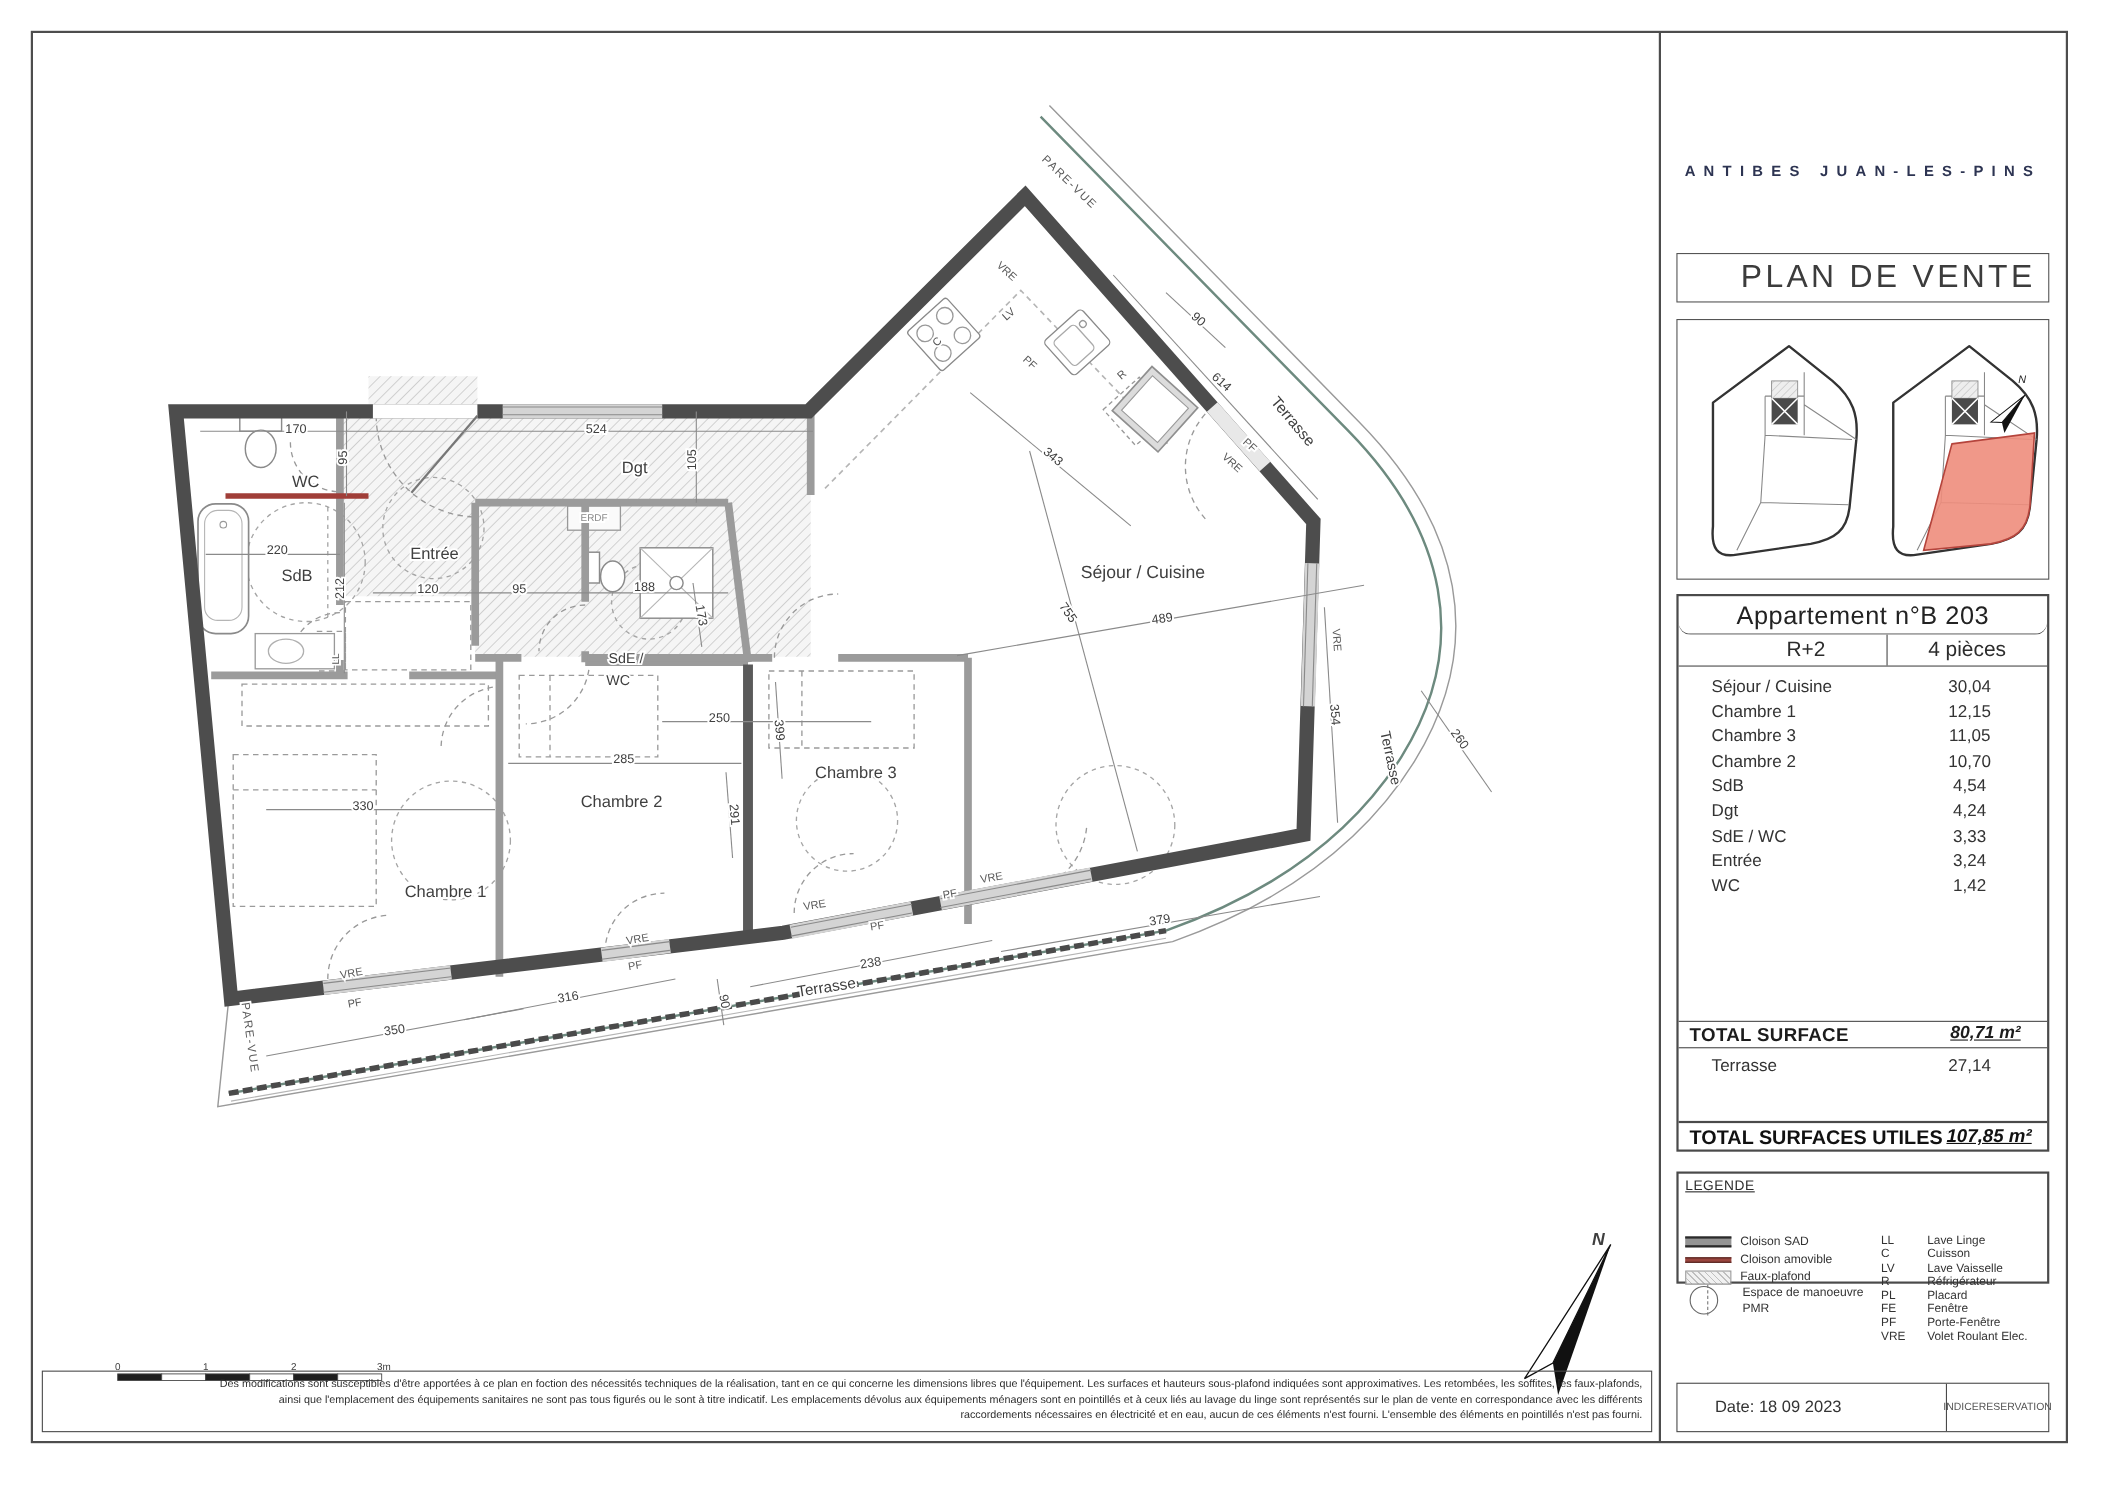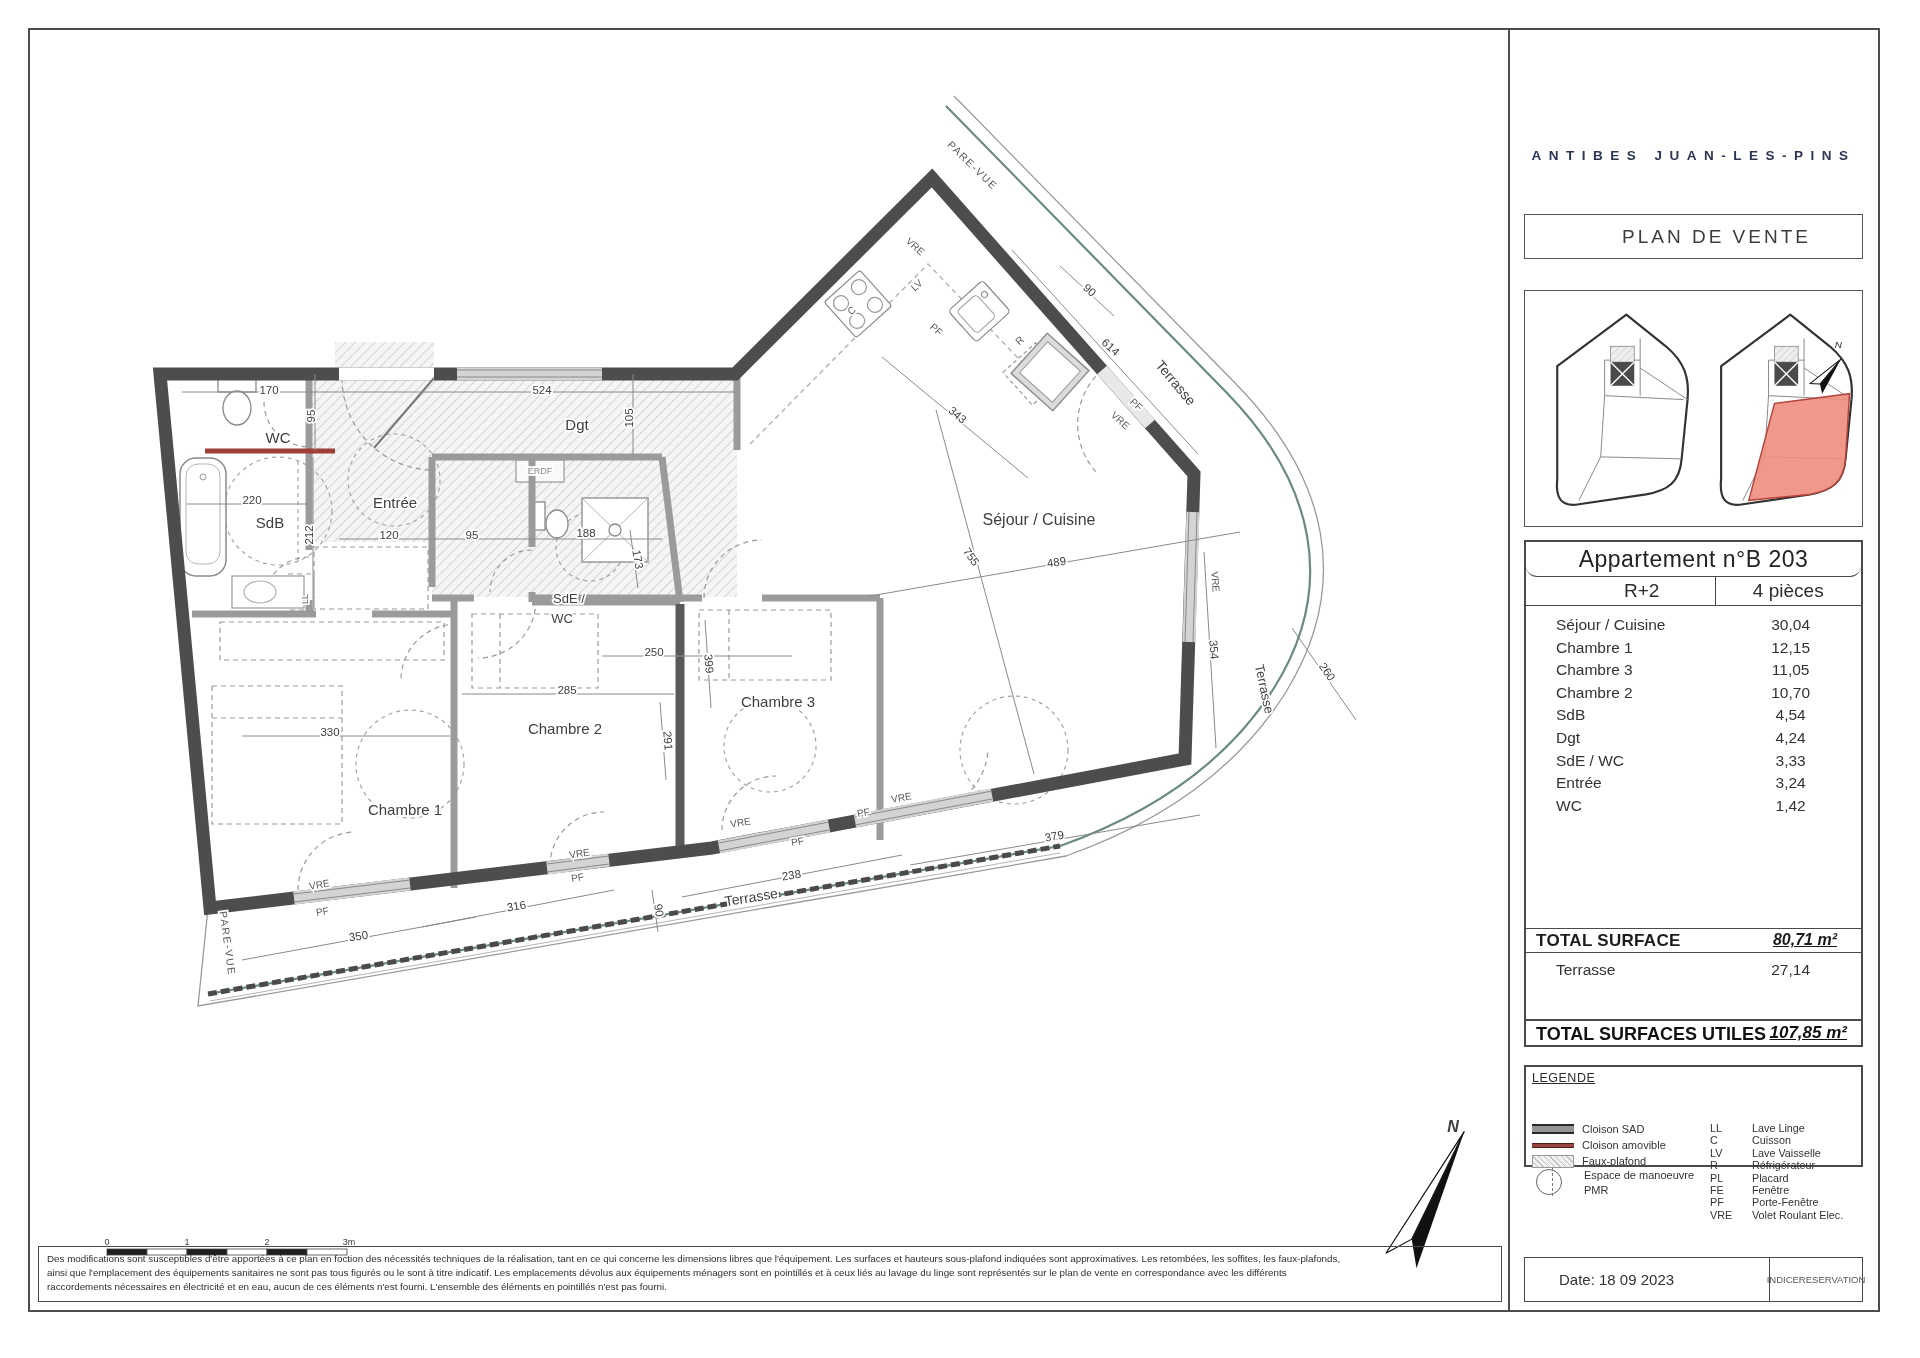--- a/index.html
+++ b/index.html
@@ -3,26 +3,26 @@
 <meta charset="utf-8">
 <style>
   html,body{margin:0;padding:0;background:#fff;width:1920px;height:1358px;overflow:hidden;
     font-family:"Liberation Sans","DejaVu Sans",sans-serif;-webkit-font-smoothing:antialiased;}
   .sheet{position:absolute;left:28px;top:28px;width:1852px;height:1284px;border:2px solid #4d4d4d;box-sizing:border-box;background:#fff;}
   .plan-col{position:absolute;left:0;top:0;width:1480px;height:1280px;border-right:2px solid #4d4d4d;box-sizing:border-box;}
   #plan-svg{position:absolute;left:0;top:0;}
   #plan-svg text{paint-order:stroke;stroke:#ffffff;stroke-width:3.5px;font-family:"Liberation Sans","DejaVu Sans",sans-serif;}
   .disclaimer{position:absolute;left:8px;top:1216px;width:1464px;height:56px;border:1.5px solid #4a4a4a;box-sizing:border-box;
     padding:5px 8px;font-size:9.8px;line-height:1.45;color:#2e2e2e;}
-  .disclaimer span{display:block;white-space:nowrap;overflow:hidden;}
+  .disclaimer span{display:block;white-space:nowrap;overflow:hidden;text-align:right;}
   
   .sb-title{position:absolute;left:1494px;top:118px;width:339px;text-align:center;font-size:13.5px;font-weight:600;
     letter-spacing:7.5px;color:#2d3452;white-space:nowrap;}
-  .pdv-box{position:absolute;left:1494px;top:184px;width:339px;height:45px;border:1.5px solid #555;box-sizing:border-box;
-    display:flex;align-items:center;justify-content:center;font-size:19px;letter-spacing:3px;color:#3c3c3c;padding-left:46px;}
+  .pdv-box{position:absolute;left:1494px;top:200px;width:339px;height:45px;border:1.5px solid #555;box-sizing:border-box;
+    display:flex;align-items:center;justify-content:center;font-size:29px;letter-spacing:3px;color:#3c3c3c;padding-left:46px;}
   .keyplan-box{position:absolute;left:1494px;top:260px;width:339px;height:237px;border:1.5px solid #555;box-sizing:border-box;}
   .apt-box{position:absolute;left:1494px;top:510px;width:339px;height:507px;border:2px solid #4a4a4a;box-sizing:border-box;}
   .apt-header{height:34px;border-bottom:1.5px solid #4a4a4a;display:flex;align-items:center;justify-content:center;
     font-size:23px;color:#222;letter-spacing:.5px;border-radius:11px;}
   .apt-sub{height:28px;border-bottom:1.5px solid #4a4a4a;display:flex;padding-left:43px;}
   .apt-sub div{flex:1;display:flex;align-items:center;justify-content:center;font-size:19px;color:#2c2c2c;}
   .apt-sub div:first-child{border-right:1.5px solid #4a4a4a;}
   .room-list{height:322px;padding-top:8px;box-sizing:border-box;overflow:hidden;}
   .room-row{position:relative;height:22.6px;font-size:15.5px;color:#333;}
   .room-row .rn{position:absolute;left:30px;top:2px;}

